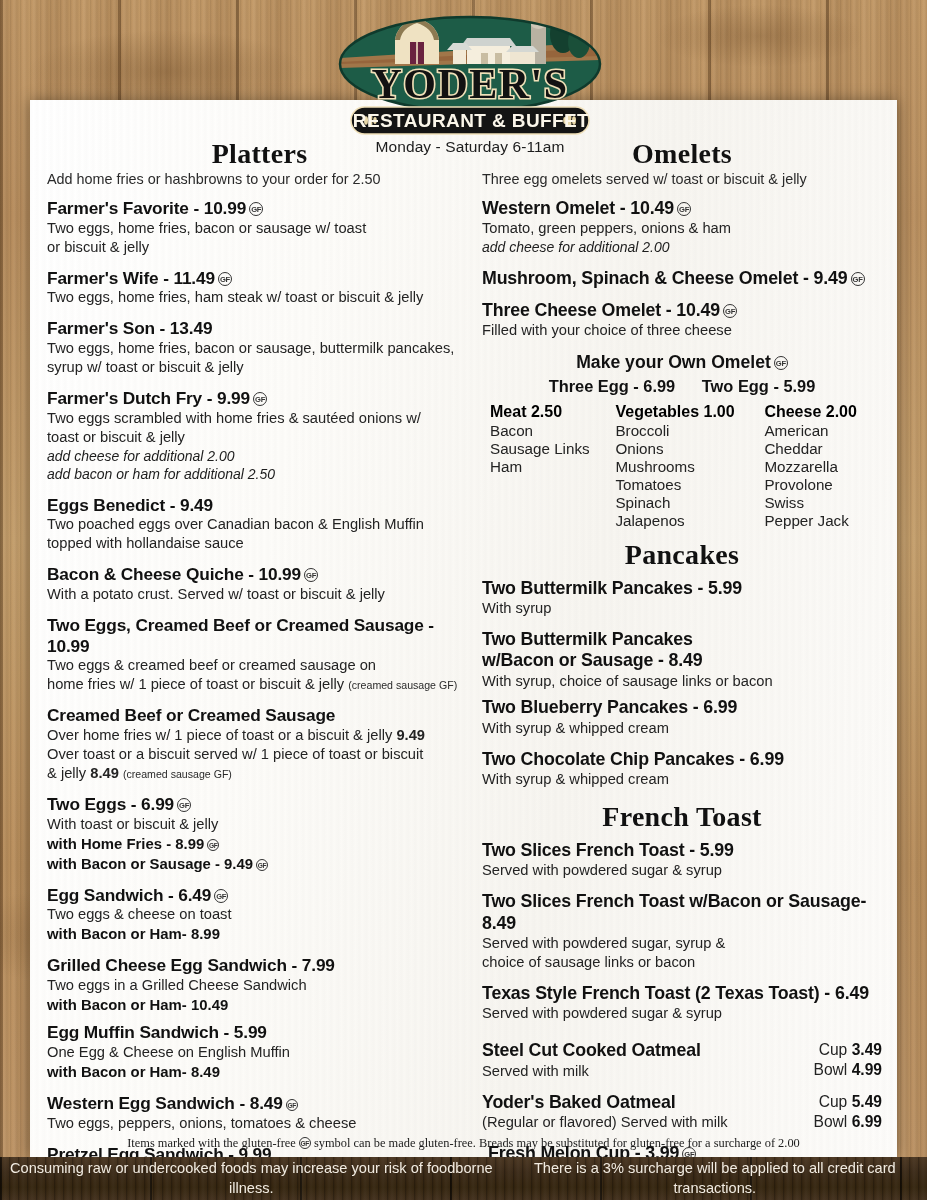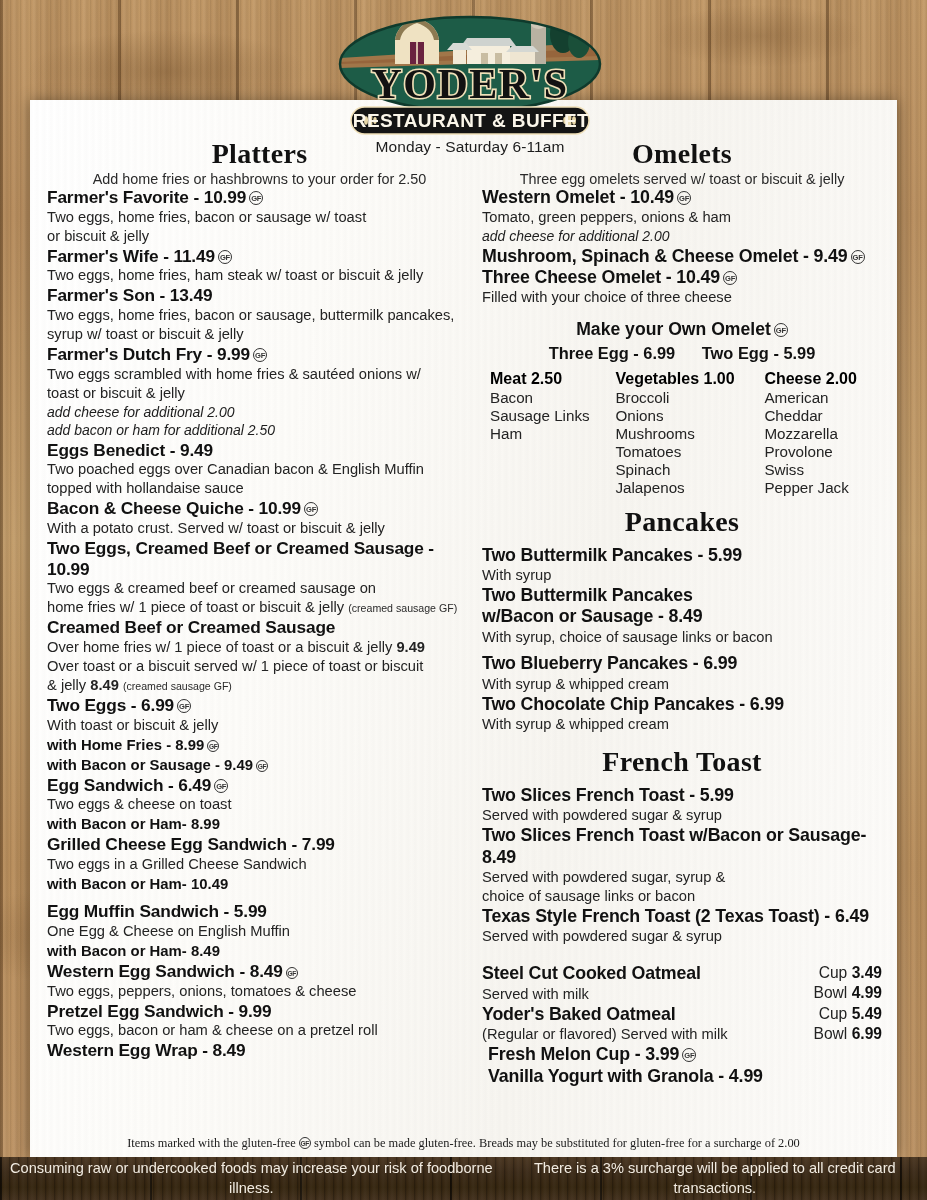--- a/index.html
+++ b/index.html
@@ -56,24 +56,24 @@
   .col { position:absolute; top:138px; }
   #left-col  { left:47px;  width:425px; }
   #right-col { left:482px; width:400px; }
 
   .section-title{
     font-family:"Liberation Serif", serif;
     font-weight:bold; font-size:28px; color:#111;
     text-align:center; letter-spacing:0.3px;
   }
   .section-sub{
-    text-align:center; font-size:14.4px; color:#2a2a2a; margin-top:1px;
-  }
-
-  .item { }
+    font-size:14.4px; color:#2a2a2a; margin-top:1px;
+  }
+
+  .item { margin-top:11px; }
   .item.tight { margin-top:7px; }
   .item-name{
     font-weight:bold; font-size:17.3px; color:#111;
     line-height:1.2; letter-spacing:-0.15px;
   }
   .item-name.lg { font-size:17.8px; }
   .desc{
     font-size:14.7px; color:#232323; line-height:1.22; margin-top:1px;
   }
   .desc.ital{ font-style:italic; font-size:14px; color:#1d1d1d; line-height:1.25; }

